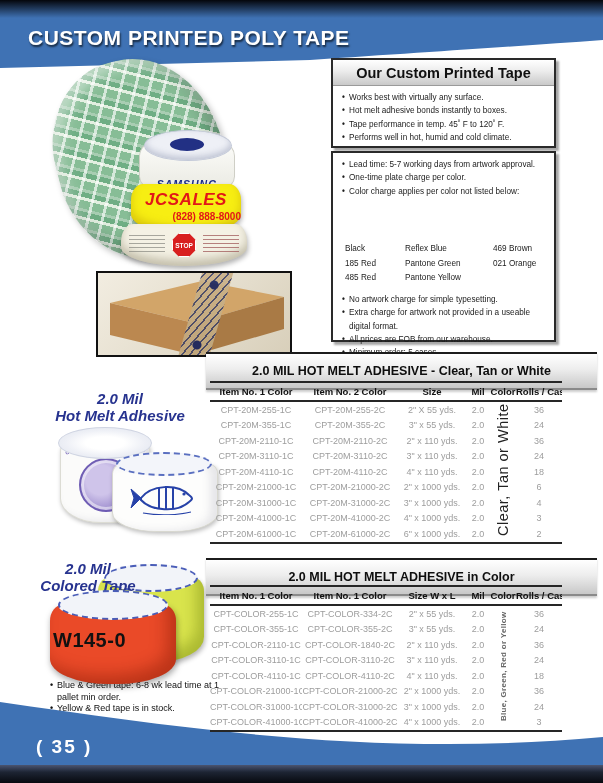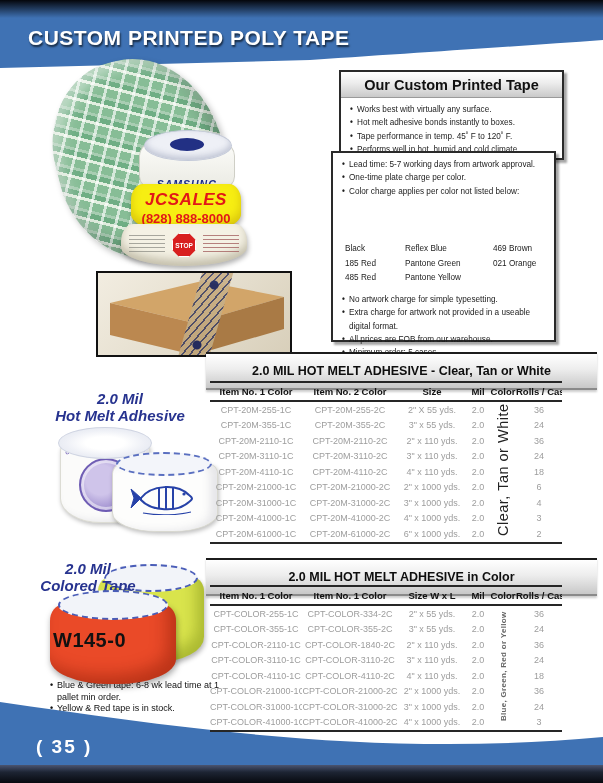--- a/index.html
+++ b/index.html
@@ -31,21 +31,21 @@
     color:#1c2d86;font-weight:bold;font-style:italic;font-size:10.5px;letter-spacing:1px;}
   .samsung-top{position:absolute;left:5px;top:0;width:86px;height:29px;border-radius:50%;
     background:#eef0f6;border:1px solid #c3c9d8;box-shadow:inset 0 -3px 6px rgba(120,130,160,.4);}
   .samsung-hole{position:absolute;left:31px;top:8px;width:34px;height:13px;border-radius:50%;background:#223084;}
 
   .jcsales-roll{position:absolute;left:131px;top:184px;width:110px;height:50px;z-index:4;
     background:#f7ee12;border-radius:12px 12px 50% 50% / 16px 16px 40% 40%;
     box-shadow:inset 0 -6px 10px rgba(160,120,0,.35), 1px 3px 5px rgba(0,0,0,.3);
     text-align:center;}
   .jcsales-name{color:#e21718;font-weight:800;font-style:italic;font-size:17px;letter-spacing:.5px;margin-top:6px;}
-  .jcsales-phone{color:#e21718;font-weight:bold;font-size:13px;margin-top:1px;}
+  .jcsales-phone{color:#e21718;font-weight:bold;font-size:10px;margin-top:1px;text-align:right;}
 
   .stop-roll{position:absolute;left:121px;top:224px;width:126px;height:42px;z-index:5;
     background:#f4f1e4;border-radius:12px 12px 50% 50% / 18px 18px 45% 45%;
     box-shadow:inset 0 -6px 9px rgba(110,100,70,.35), 1px 3px 5px rgba(0,0,0,.3);}
   .stop-oct{position:absolute;left:51px;top:9px;width:24px;height:24px;background:#d81f1f;
     clip-path:polygon(30% 0,70% 0,100% 30%,100% 70%,70% 100%,30% 100%,0 70%,0 30%);
     display:flex;align-items:center;justify-content:center;color:#fff;font-weight:bold;font-size:6.5px;
     border:1px solid #fff;box-sizing:border-box;}
   .stop-lines{position:absolute;top:11px;width:36px;height:20px;opacity:.75;
     background:repeating-linear-gradient(#8d8d85 0 1px, transparent 1px 4px);}
@@ -62,21 +62,21 @@
     background:
       radial-gradient(circle at 50% 18%, #1a2660 0 4px, transparent 5px),
       radial-gradient(circle at 50% 78%, #1a2660 0 4px, transparent 5px),
       repeating-linear-gradient(115deg, rgba(26,38,96,.75) 0 1.5px, transparent 1.5px 6px),
       linear-gradient(#cbb28a,#c0a87e);
     opacity:.92;}
 
   
   .ibox{position:absolute;left:331px;width:225px;background:#fff;border:2px solid #2a2a2a;
         box-shadow:3px 3px 2px rgba(0,0,0,.35);box-sizing:border-box;z-index:3;}
-  .ibox1{top:70px;height:90px;margin-left:8px;}
+  .ibox1{top:58px;height:90px;}
   .ibox2{top:151px;height:191px;}
   .ibox-hd{height:25px;background:linear-gradient(#ffffff,#ececec 45%,#c9c9c9);border-bottom:1px solid #9a9a9a;
     display:flex;align-items:center;justify-content:center;font-size:14.5px;font-weight:bold;color:#101010;}
   .ibox-body{padding:5px 6px 0 9px;}
   .li{display:flex;font-size:8.2px;color:#1c1c1c;line-height:1.62;}
   .li .dot{width:7px;font-weight:bold;flex:none;}
   .li .litx{flex:1;}
   .cgrid{padding:2px 0 2px 12px;margin-top:42px;}
   .gr{display:flex;font-size:8.2px;color:#1c1c1c;line-height:1.8;}
   .gc{display:block;}

